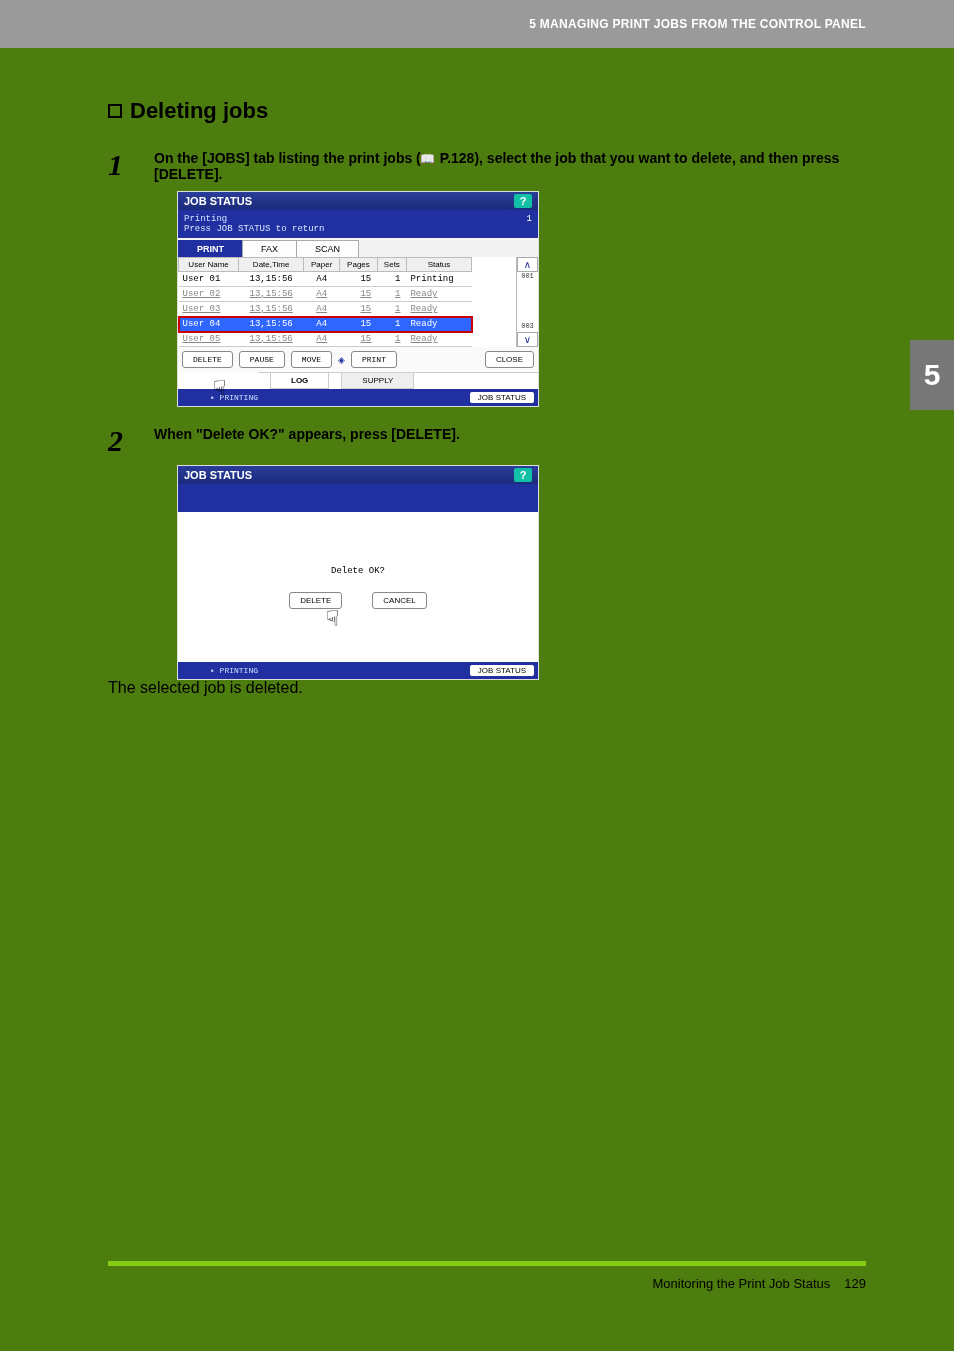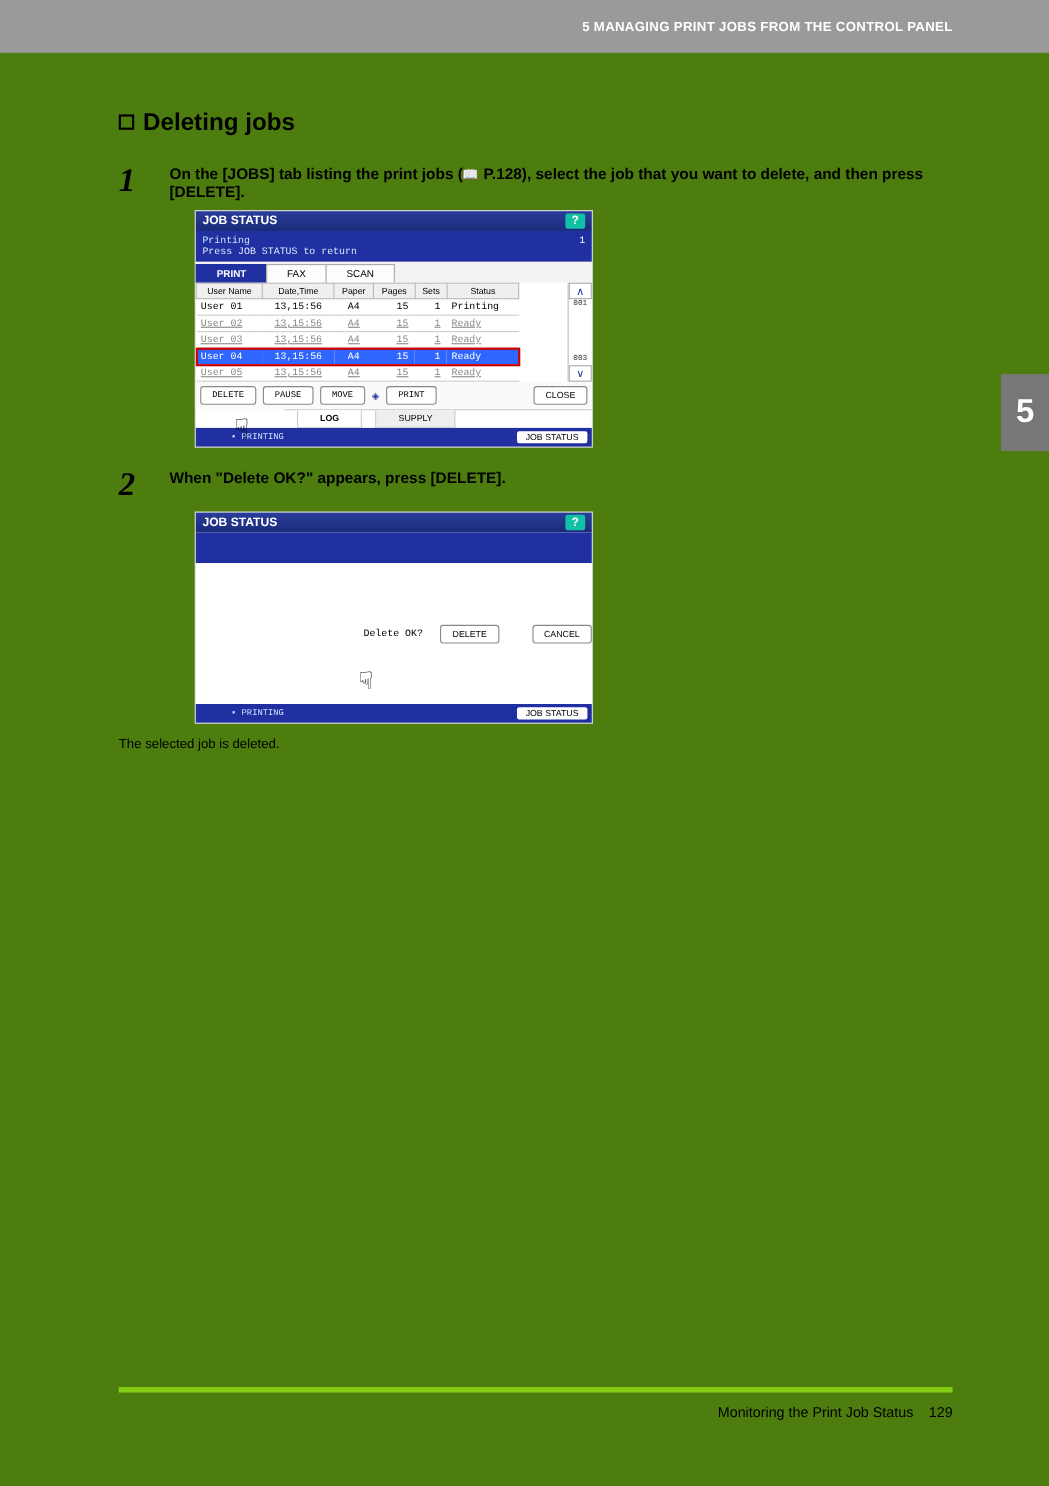--- a/index.html
+++ b/index.html
@@ -42,25 +42,25 @@
   .btn.plain { font-family: Arial, sans-serif; }
   .subtabs { display:flex; margin-left:80px; border-top:1px solid #ccc; }
   .subtab { font-size:8px; padding:3px 20px; border-left:1px solid #ccc; border-right:1px solid #ccc; border-bottom:1px solid #ccc; background:#eee;margin-left:12px; }
   .subtab.active { background:#fff; font-weight:bold; }
   .footer { background:#2030a0; display:flex; justify-content:space-between; align-items:center; padding:3px 4px; }
   .footer-label { color:#cde0ff; font-size:8px; font-family:"Courier New",monospace;margin-left:28px; }
   .footer-btn { font-size:8px; background:#fff; padding:1px 8px; border-radius:2px; }
   .hand { position:absolute; font-size:22px; color:#000; }
 
   
-  .confirm-body { height:128px; display:flex; flex-direction:row; align-items:center; justify-content:flex-end; gap:16px; background:#fff; }
+  .confirm-body { height:150px; display:flex; flex-direction:column; align-items:center; justify-content:center; gap:16px; background:#fff; }
   .confirm-q { font-size:9px; font-family:"Courier New",monospace; }
   .confirm-btns { display:flex; gap:30px; }
 
-  .after-text { font-size:12px; margin-top:12px; margin-left:0; }
+  .after-text { font-size:16px; margin-top:0; margin-left:0; }
 
   .page-footer { position:absolute; bottom:60px; left:108px; right:88px; border-top:5px solid #84cc16; padding-top:10px; display:flex; justify-content:flex-end; font-size:13px; gap:14px; }
 
   .table-layout { display:flex;gap:44px; }
   .table-main { flex:1; }
   .scroll-rail { width:22px; border-left:1px solid #bbb; display:flex; flex-direction:column; }
   .scroll-rail .spacer { flex:1; }
   .panel-wrap { position:relative; }
 </style>
 </head>

